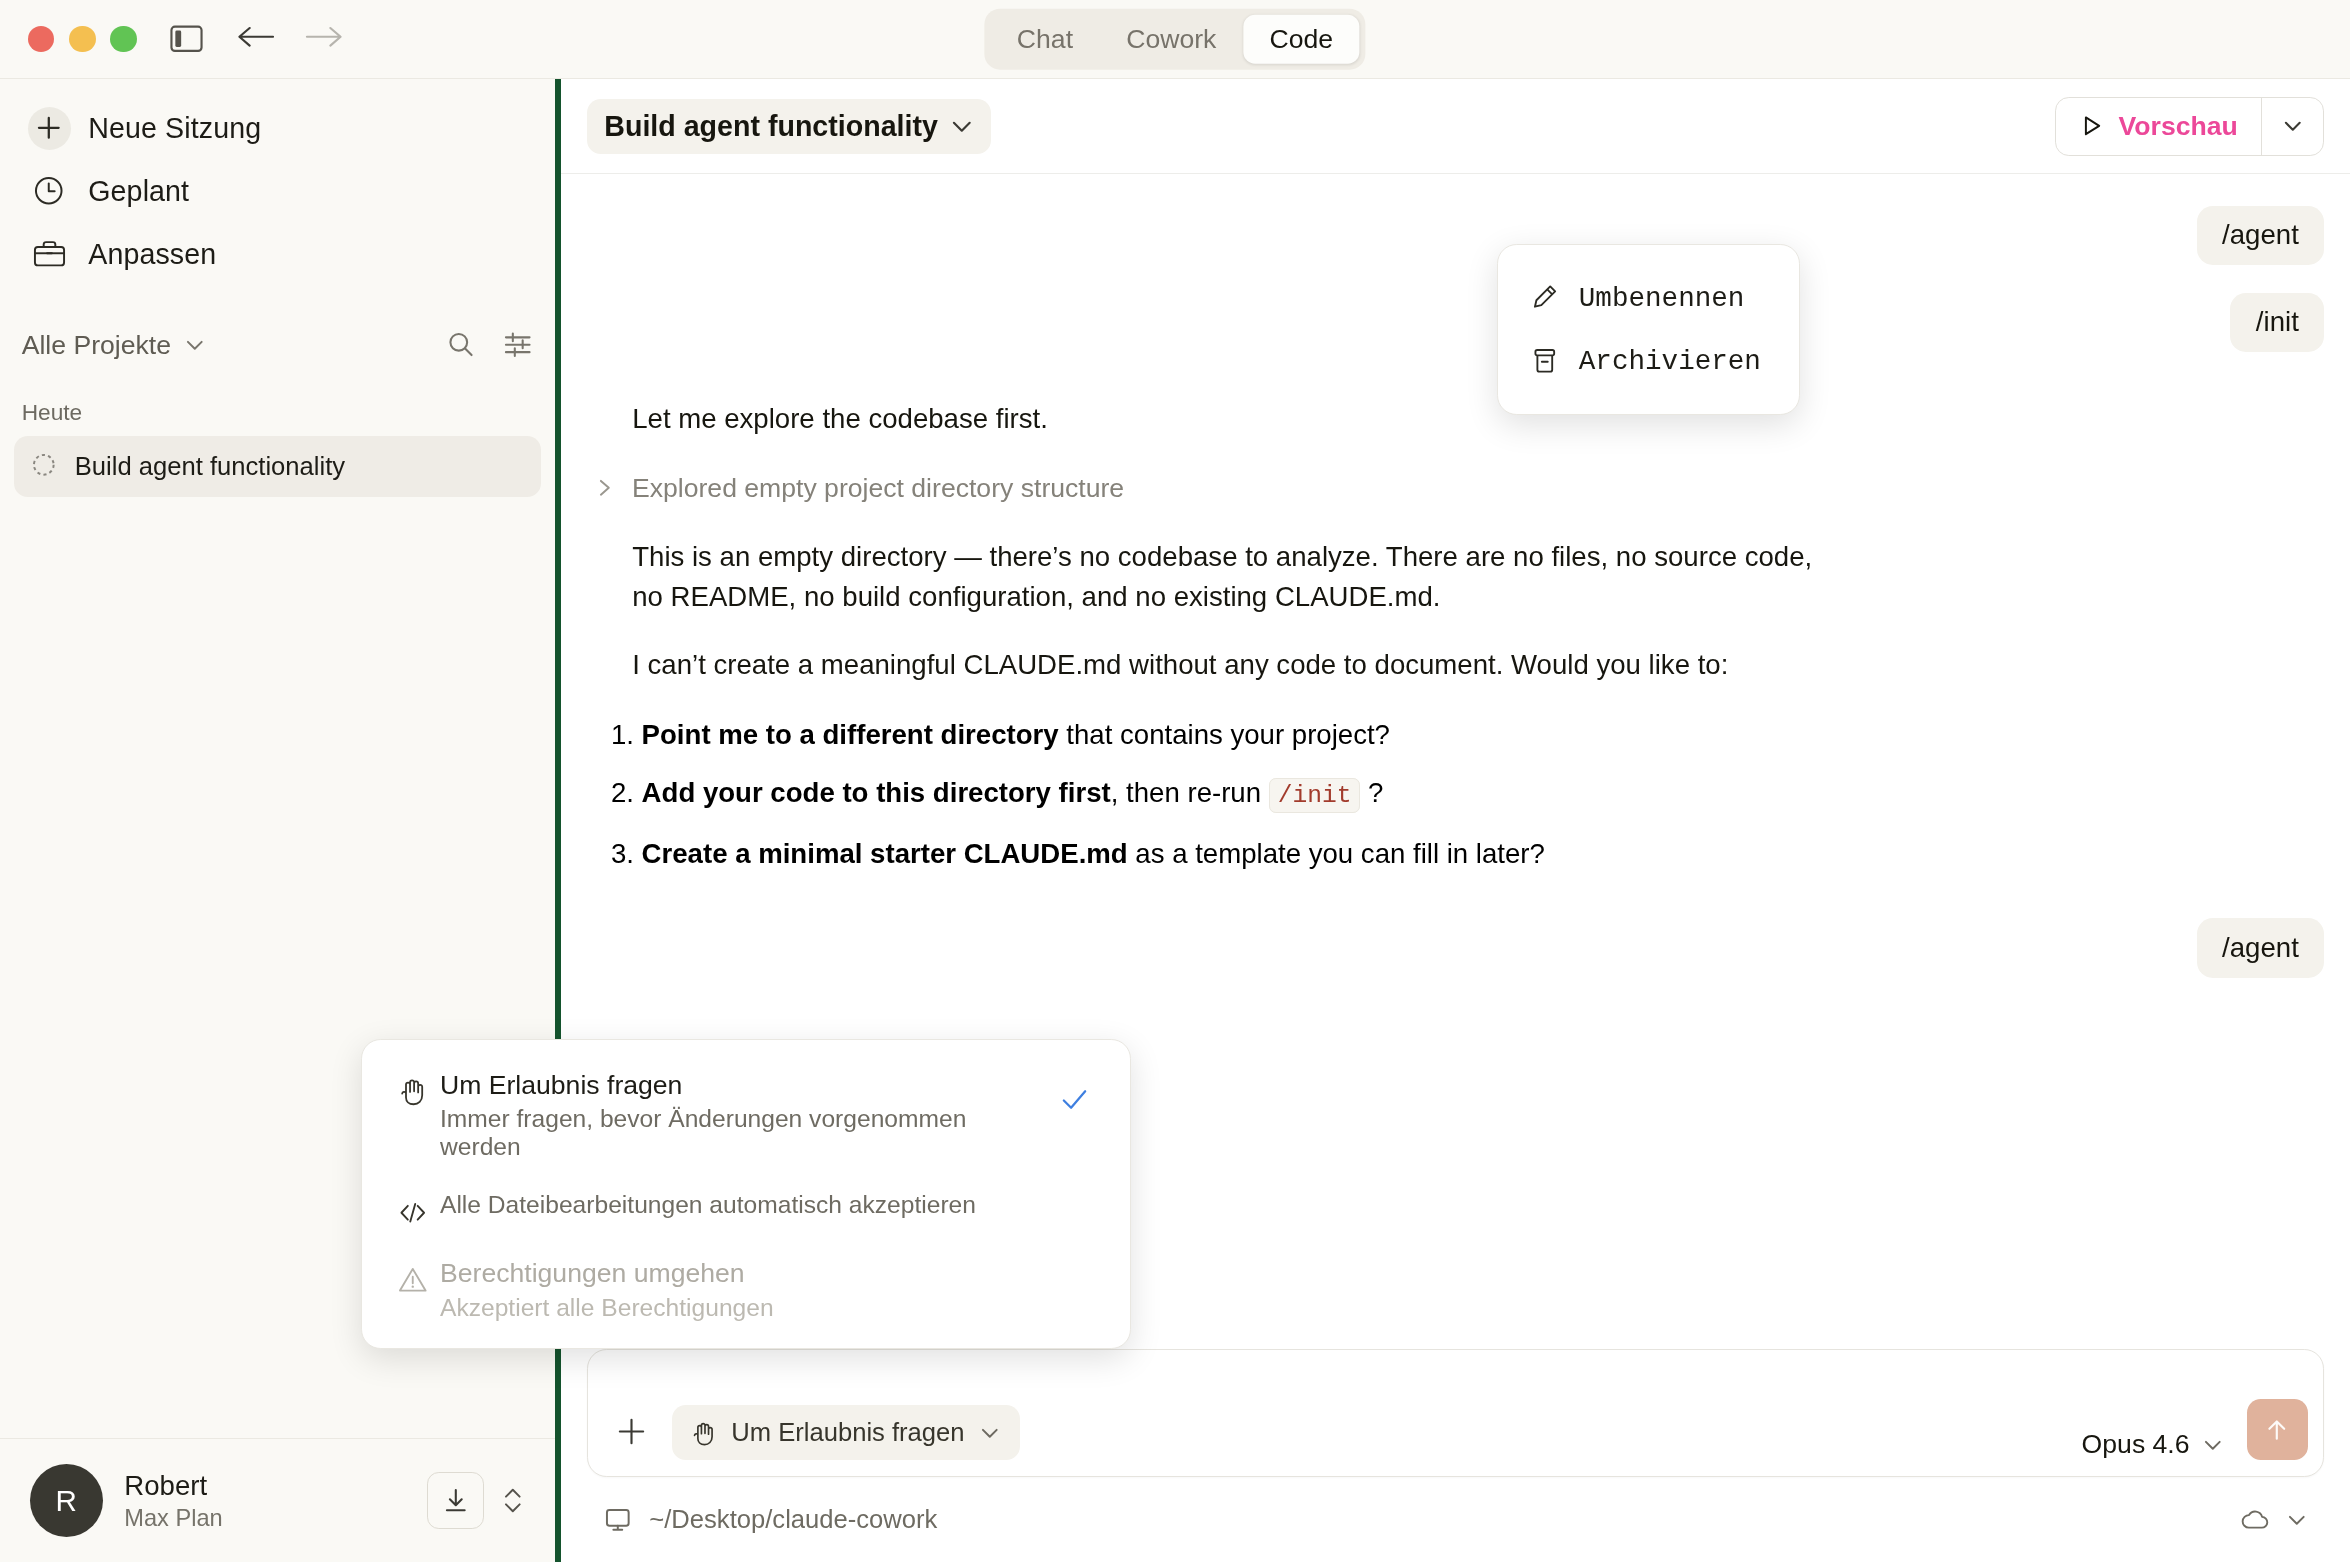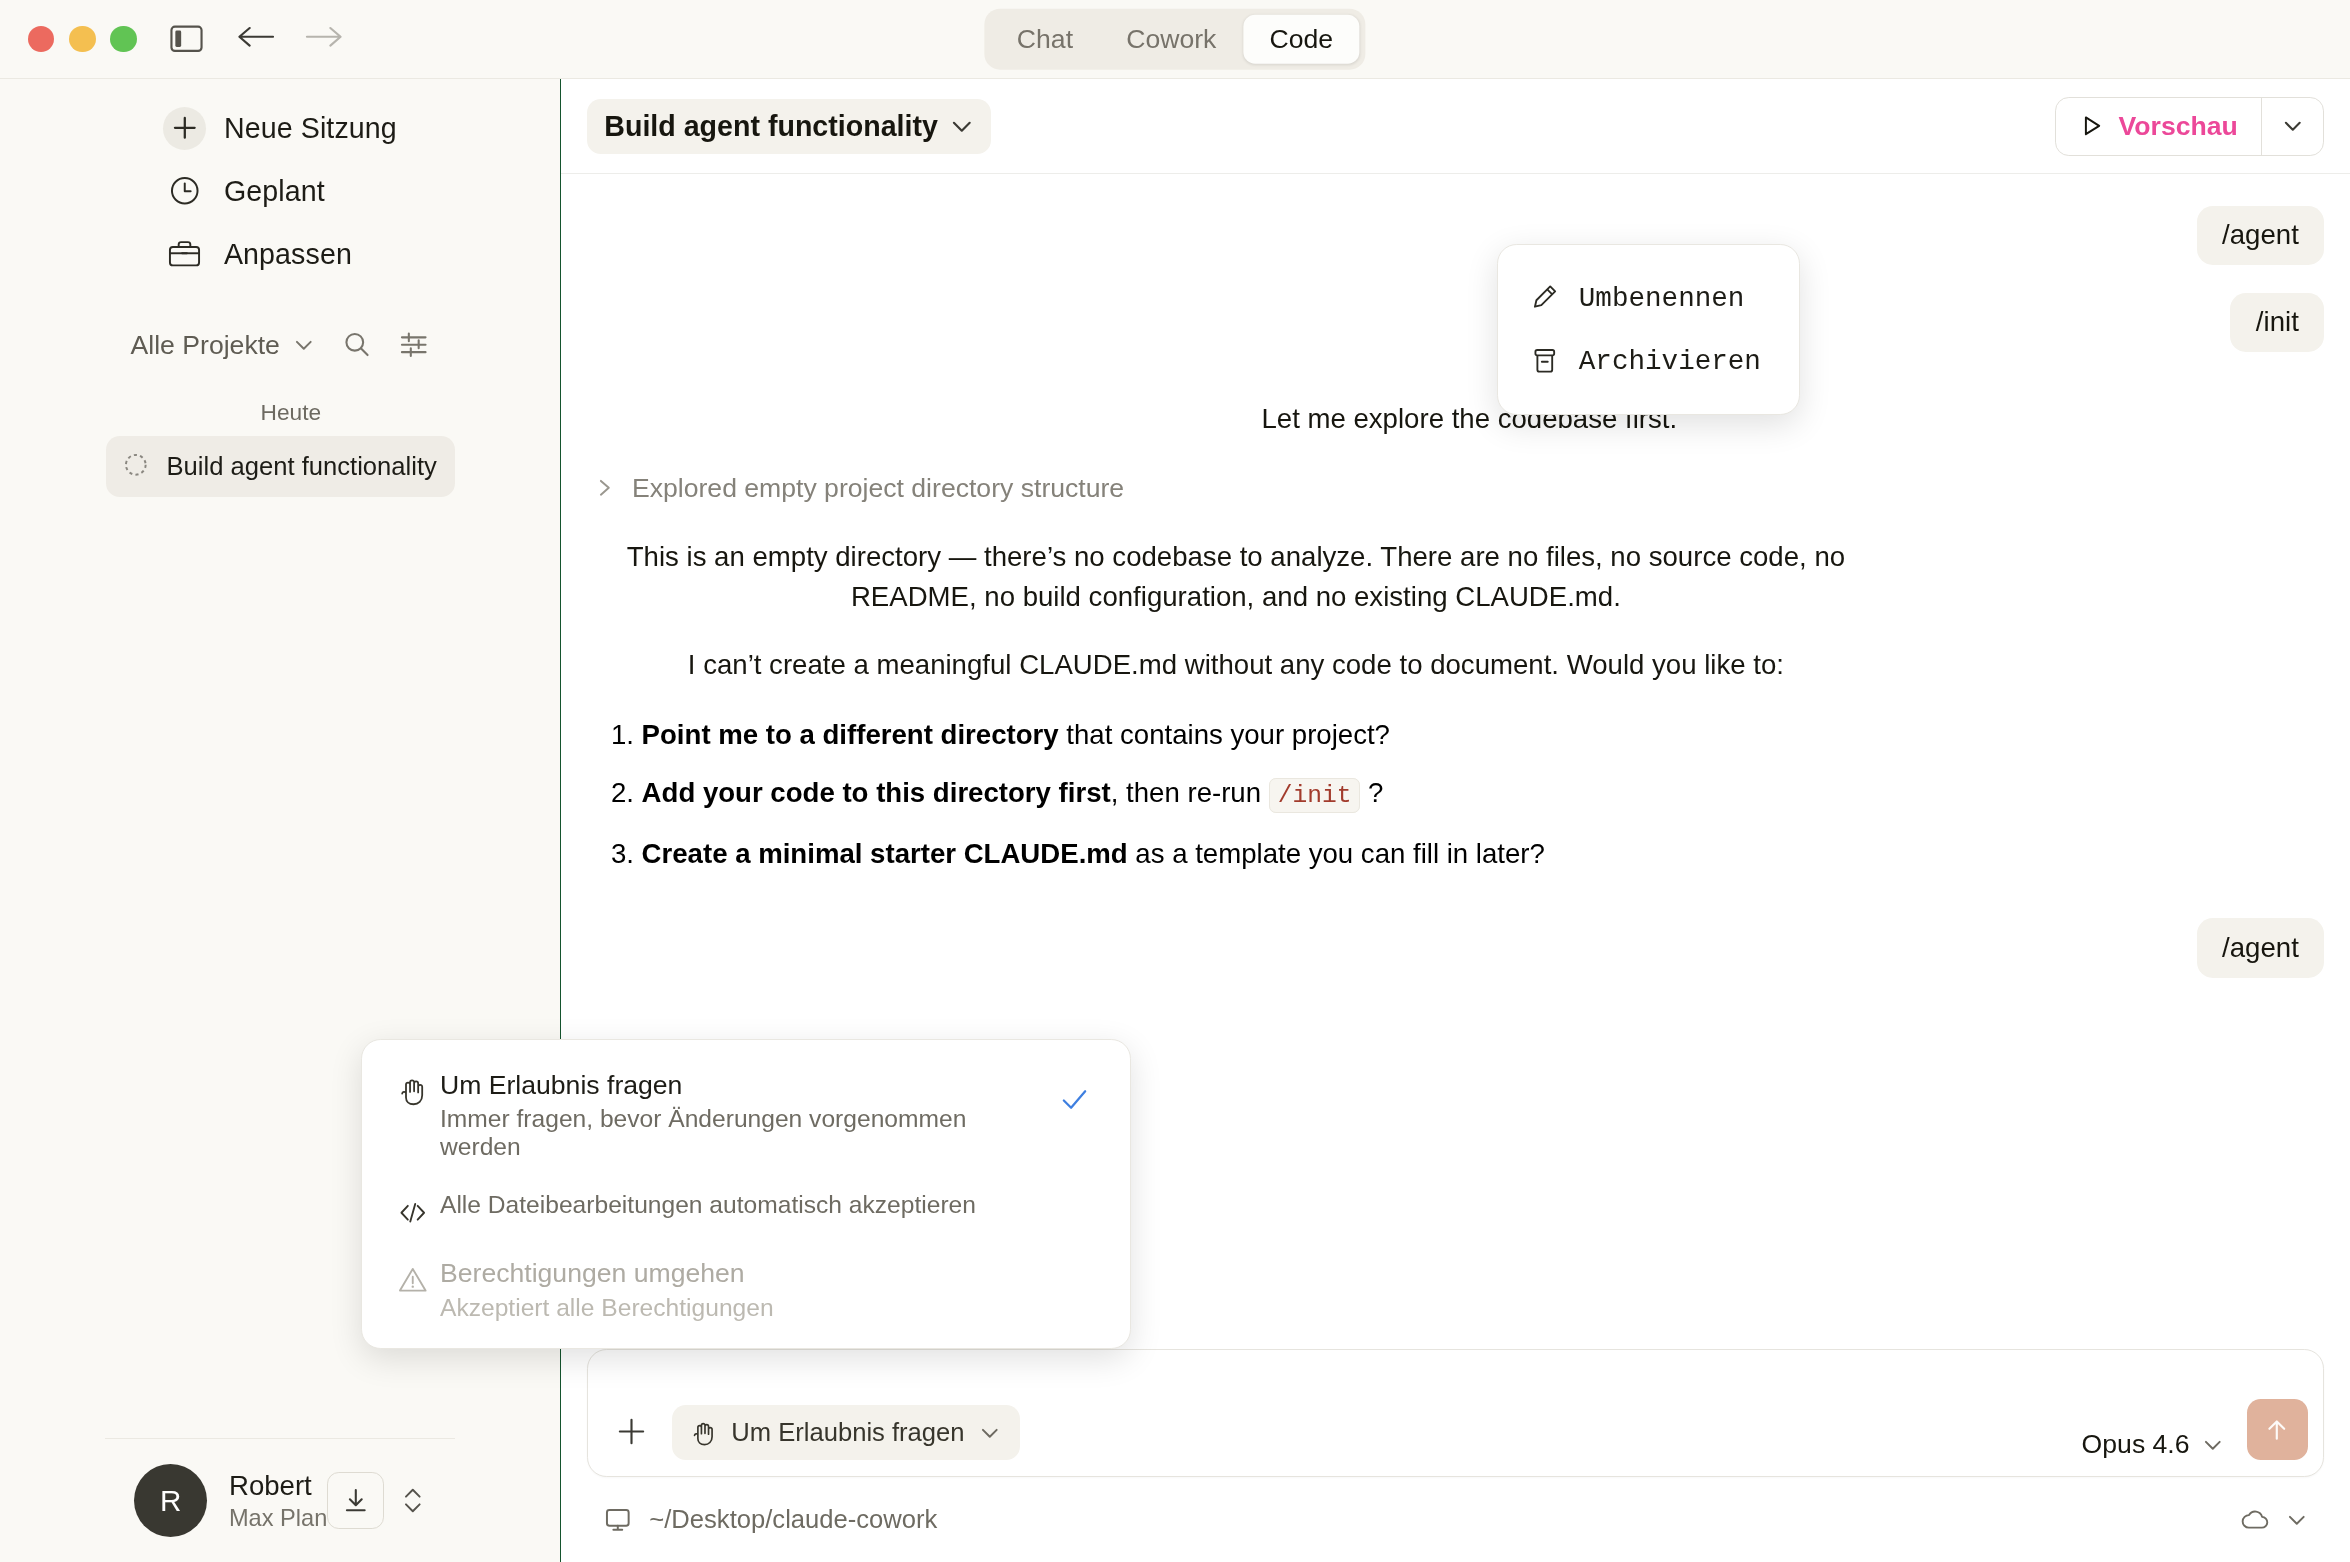--- a/index.html
+++ b/index.html
@@ -40,24 +40,23 @@
   }
   .tab.active { background: #fdfdfb; color: #17160f; box-shadow: 0 1px 3px rgba(0,0,0,.10); }
 
   
   .body { flex: 1; display: flex; min-height: 0; }
 
   
   .sidebar {
     width: 561px; flex: 0 0 561px;
     background: #faf9f5;
-    border-right: 1px solid #14532d;
+    border-right: 6px solid #14532d;
     display: flex; flex-direction: column;
     position: relative;
-    align-items: center;
   }
   .side-top { padding: 17.7px 13.8px 0 13.8px; }
   .side-row {
     display: flex; align-items: center; gap: 17.7px;
     height: 63px; padding: 0 13.8px; border-radius: 13.8px; cursor: default;
   }
   .side-row .lbl { font-size: 28.6px; color: #1d1c16; letter-spacing: 0.1px; }
   .side-ico { width: 43px; height: 43px; display: flex; align-items: center; justify-content: center; flex: 0 0 43px; }
   .side-ico.circle-bg { background: #eceae3; border-radius: 50%; }
 
@@ -124,21 +123,21 @@
   .preview-chev { width: 61px; display: flex; align-items: center; justify-content: center; }
 
   
   .convo { flex: 1; overflow: hidden; position: relative; padding: 0 25.6px; }
   .msg-user { display: flex; justify-content: flex-end; }
   .bubble-user {
     background: #f4f2ec; border-radius: 15.8px;
     padding: 13.8px 25.6px; font-size: 27.6px; color: #17160f;
   }
   .assist { color: #17160f; font-size: 27.6px; line-height: 1.46; }
-  .assist p { margin: 0; text-align: center; }
+  .assist p { margin: 18px; }
   .collapse-row { display: flex; align-items: center; gap: 15.8px; color: #85827a; font-size: 26.6px; }
   ol.steps { margin: 0; padding-left: 55px; }
   ol.steps li { margin-bottom: 19.7px; font-size: 27.6px; line-height: 1.42; }
   ol.steps li b { font-weight: 700; }
   code.inline {
     font-family: "Liberation Mono", monospace; font-size: 24.6px;
     background: #f7f5f0; border: 1px solid #eae7df; border-radius: 6.9px;
     color: #a23b2c; padding: 3px 7.9px;
   }
 

